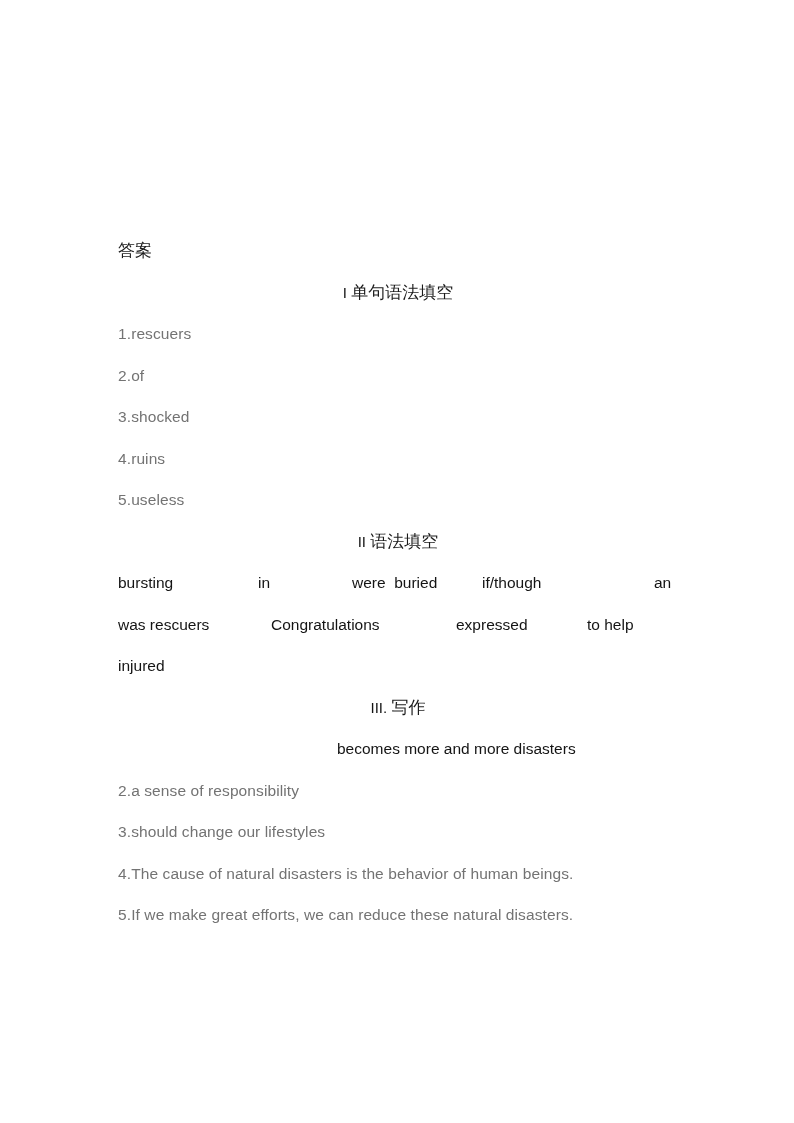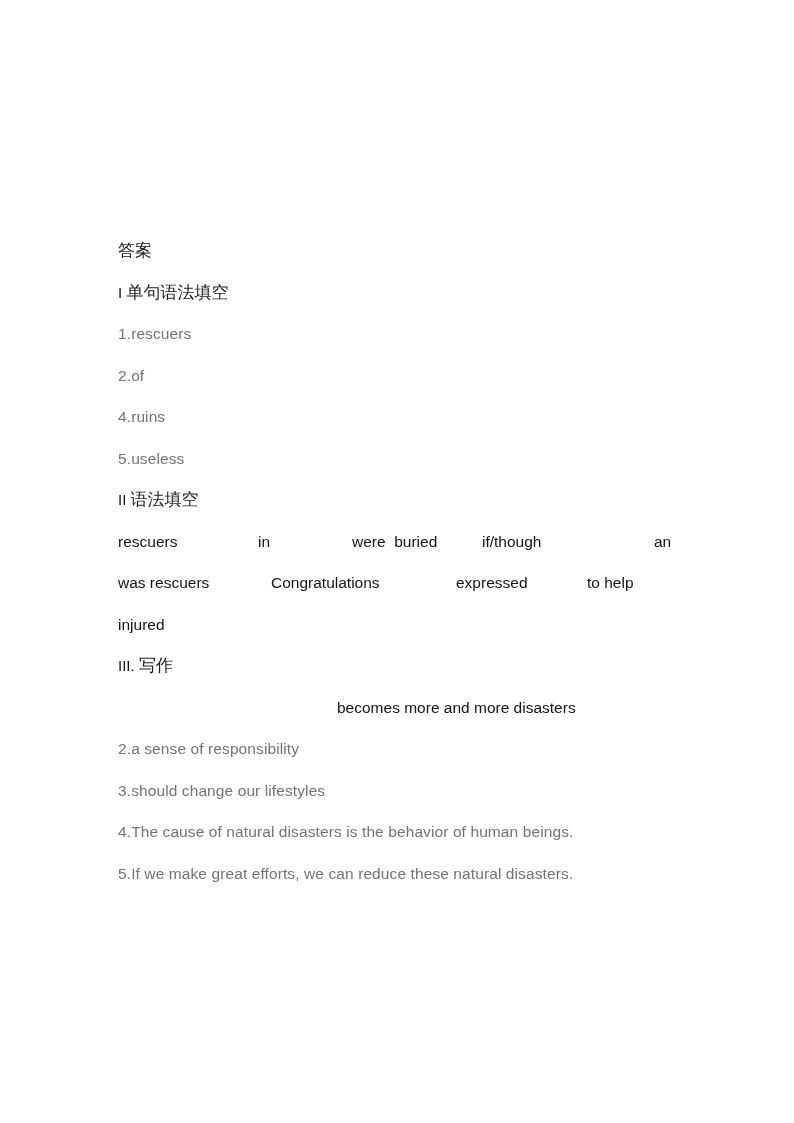--- a/index.html
+++ b/index.html
@@ -39,20 +39,21 @@
     letter-spacing: 0.1px;
   }
   
   .cn-head {
     font-family: "Liberation Serif", "DejaVu Serif", serif;
     font-size: 17px;
     line-height: 41.5px;
     height: 41.5px;
     color: #1a1a1a;
     white-space: pre;
+    text-align: center;
   }
   .cn-head .numeral {
     font-family: "Liberation Sans", sans-serif;
     font-size: 15px;
     color: #141414;
   }
   .doc-title {
     font-family: "Liberation Serif", "DejaVu Serif", serif;
     font-size: 17px;
     line-height: 41.5px;
@@ -93,27 +94,28 @@
 
 <div class="page">
   <div class="content">
 
     <div class="doc-title">答案</div>
 
     <div class="cn-head"><span class="numeral">I</span> <span>单句语法填空</span></div>
 
     <div class="line">1.rescuers</div>
     <div class="line">2.of</div>
+    <div class="line">3.shocked</div>
     <div class="line">4.ruins</div>
     <div class="line">5.useless</div>
 
     <div class="cn-head"><span class="numeral">II</span> <span>语法填空</span></div>
 
     <div class="bank-row">
-      <span class="w" style="left:0px">rescuers</span>
+      <span class="w" style="left:0px">bursting</span>
       <span class="w" style="left:140px">in</span>
       <span class="w" style="left:234px">were  buried</span>
       <span class="w" style="left:364px">if/though</span>
       <span class="w" style="left:536px">an</span>
     </div>
 
     <div class="bank-row">
       <span class="w" style="left:0px">was rescuers</span>
       <span class="w" style="left:153px">Congratulations</span>
       <span class="w" style="left:338px">expressed</span>

